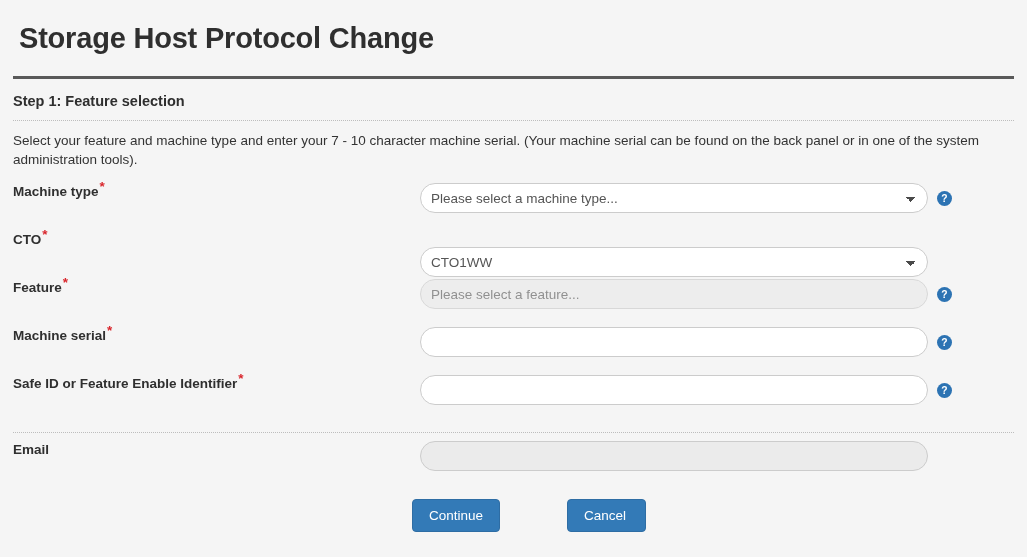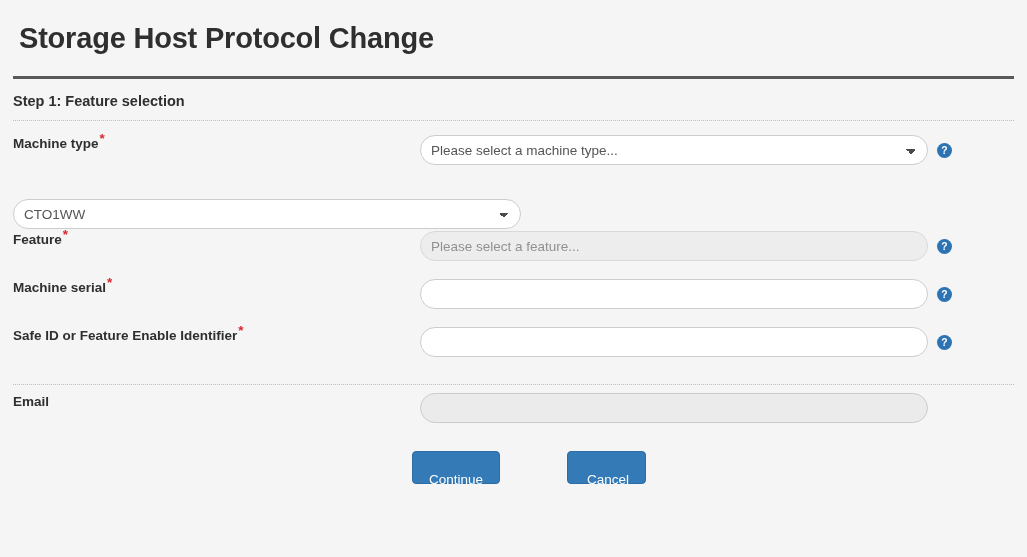--- a/index.html
+++ b/index.html
@@ -144,63 +144,65 @@
   
   .btn-row {
     display: flex;
     padding-top: 12px;
     padding-left: 399px;
   }
   .btn {
     box-sizing: border-box;
     height: 33px;
     min-width: 79px;
-    padding: 12px 16px;
+    padding: 0 16px;
     border: 1px solid #2e6da4;
     border-radius: 4px;
     background: #337ab7;
     color: #ffffff;
     font-family: "Liberation Sans", sans-serif;
     font-size: 13.5px;
     line-height: 31px;
-    text-align: right;
+    text-align: left;
     cursor: pointer;
   }
   .btn-cancel {
     margin-left: 67px;
   }
 </style>
 </head>
 <body>
 
 <div class="page">
 
   <h1 class="page-title">Storage Host Protocol Change</h1>
   <div class="title-rule"></div>
 
   <div class="step-heading">Step 1: Feature selection</div>
   <div class="dotted-rule"></div>
 
+  <div class="intro">Select your feature and machine type and enter your 7 - 10 character machine serial. (Your machine serial can be found on the back panel or in one of the system administration tools).</div>
 
   <div class="form">
 
     <div class="form-row">
       <div class="row-label"><span>Machine type</span><span class="req">*</span></div>
       <div class="field-wrap">
         <select class="control w-wide">
           <option>Please select a machine type...</option>
         </select>
         <svg class="help-icon" viewBox="0 0 16 16">
           <circle cx="8" cy="8" r="8" fill="#2c73b3"></circle>
           <text x="8" y="12.2" font-family="Liberation Sans, sans-serif" font-size="11" font-weight="bold" fill="#ffffff" text-anchor="middle">?</text>
         </svg>
       </div>
     </div>
 
     <div class="form-row">
+      <div class="row-label"><span>CTO</span><span class="req">*</span></div>
       <div class="field-wrap">
         <select class="control w-narrow">
           <option>CTO1WW</option>
         </select>
       </div>
     </div>
 
     <div class="form-row">
       <div class="row-label"><span>Feature</span><span class="req">*</span></div>
       <div class="field-wrap">

